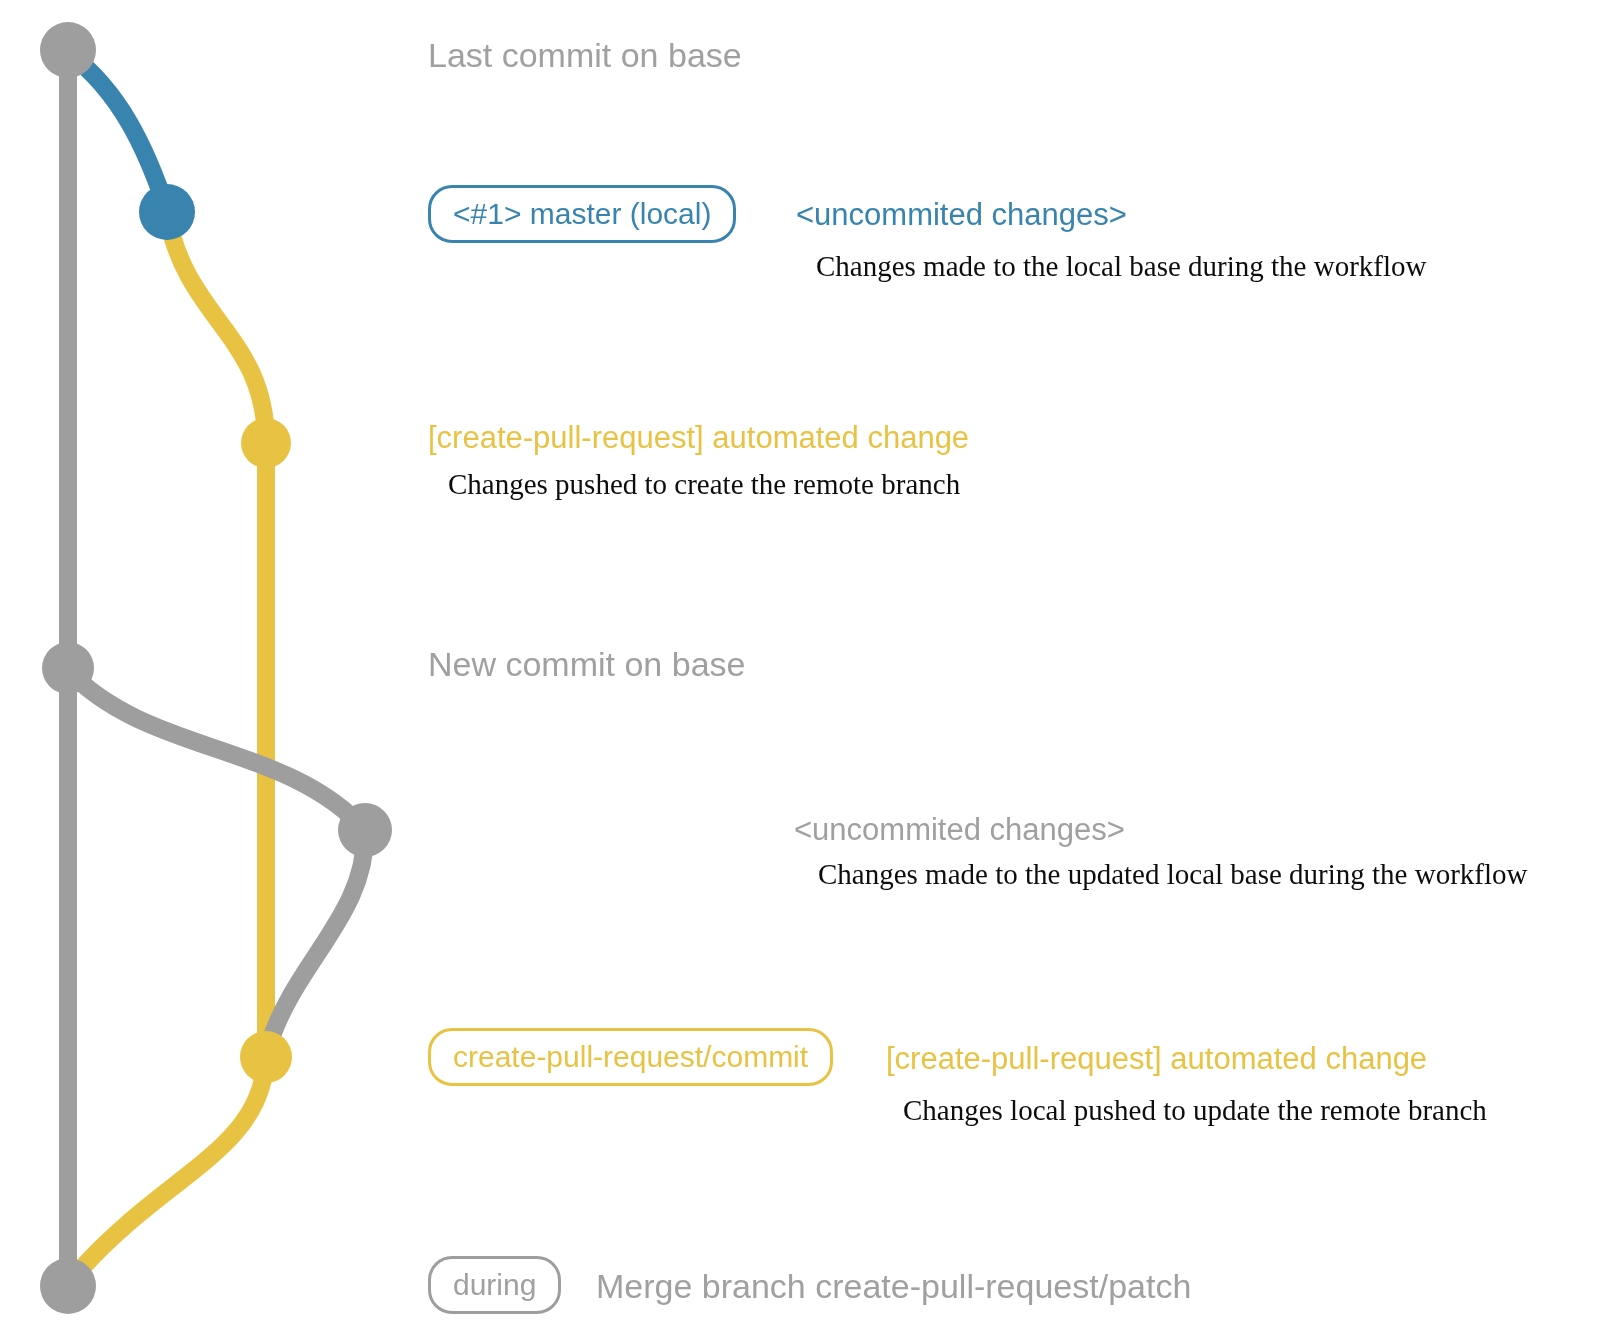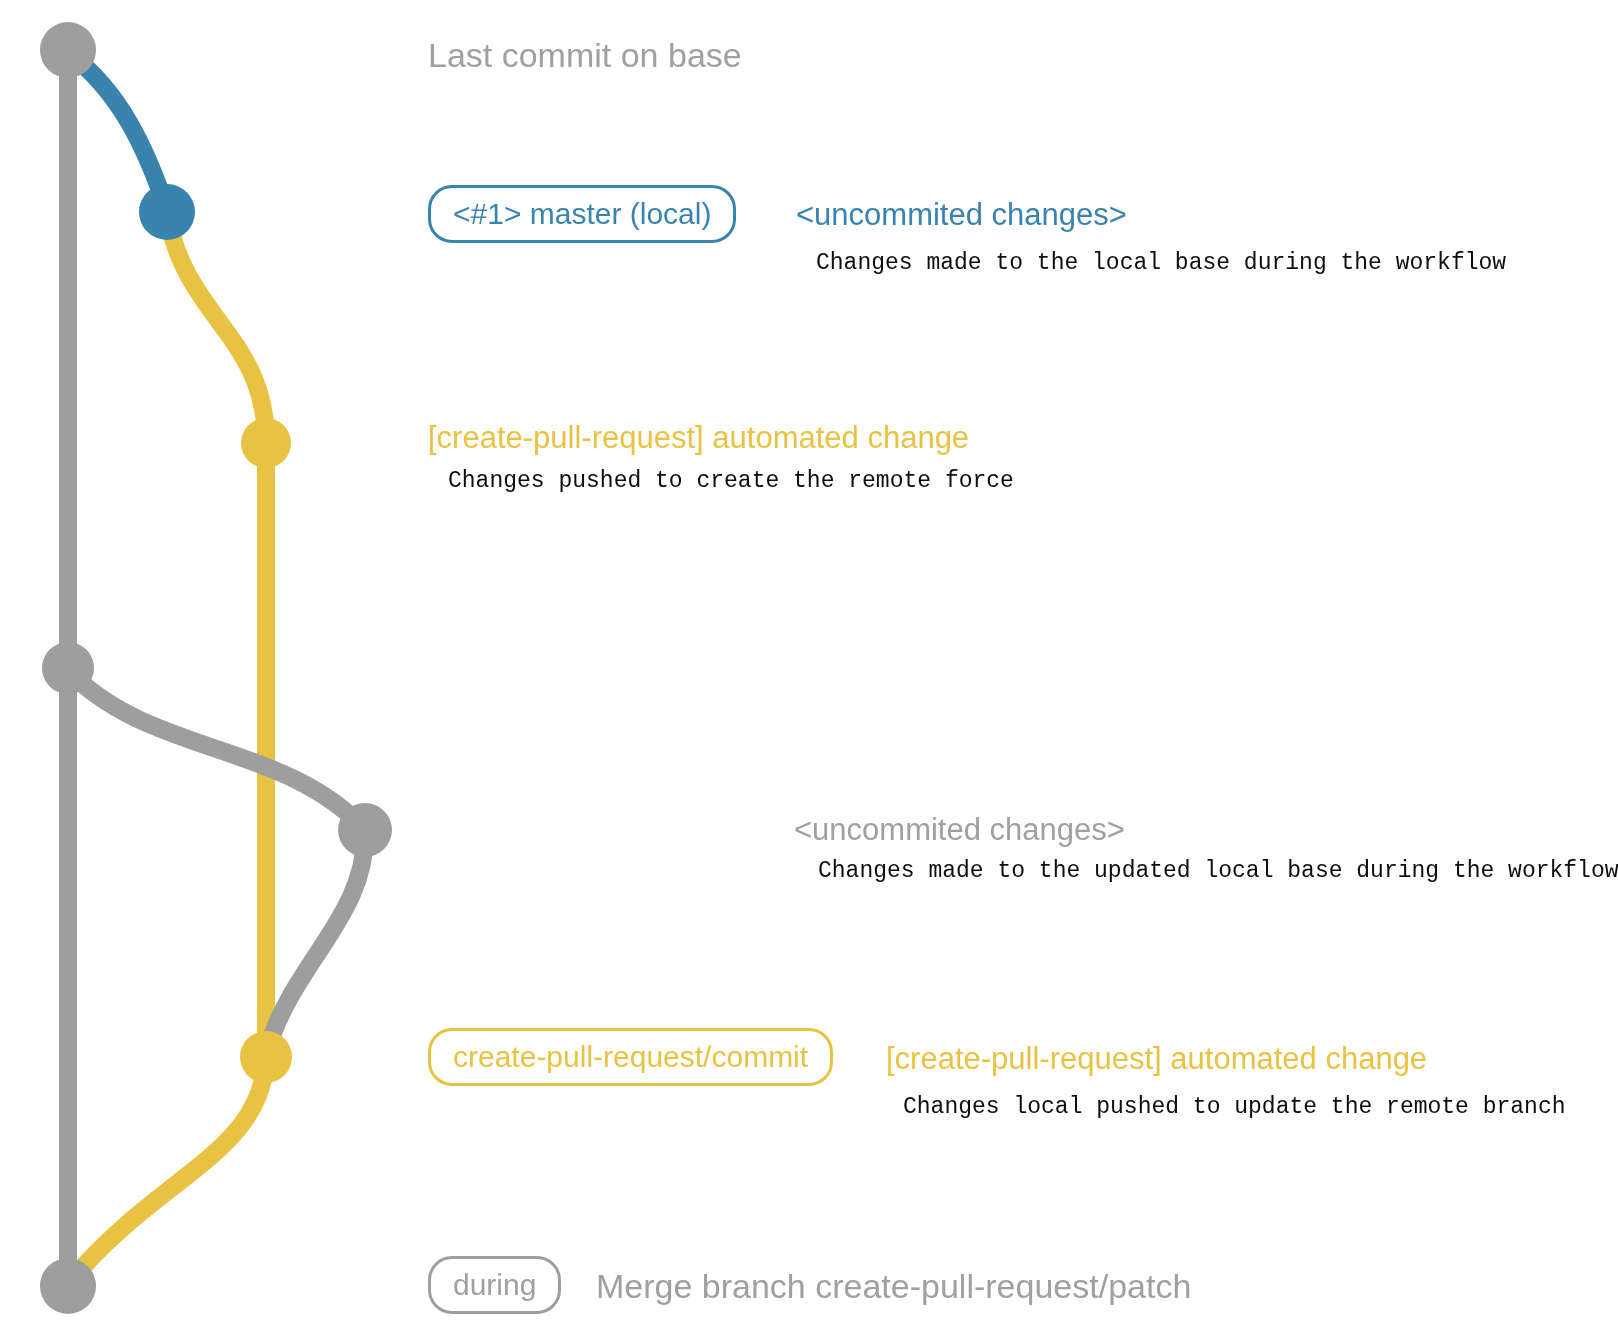--- a/index.html
+++ b/index.html
@@ -21,22 +21,22 @@
   .dot-blue   { fill: var(--c-blue); }
   .dot-yellow { fill: var(--c-yellow); }
 
   .lbl { position: absolute; white-space: nowrap; line-height: 1.15; }
   .big   { font-size: 34px; color: var(--c-graytext); }
   .title { font-size: 31px; }
   .blue-t   { color: var(--c-blue); }
   .yellow-t { color: var(--c-yellow); }
   .gray-t   { color: var(--c-graytext); }
   .serif {
-    font-family: Liberation Mono, monospace;
-    font-size: 23px;
+    font-family: Liberation Serif, serif;
+    font-size: 29px;
     color: var(--c-dark);
   }
   .badge {
     position: absolute;
     display: inline-flex;
     align-items: center;
     height: 58px;
     padding: 0 22px;
     border: 3px solid;
     border-radius: 24px;
@@ -77,22 +77,23 @@
     <circle class="dot-yellow" cx="238" cy="1057" r="26"></circle>
   </svg>
 
   <div class="lbl big" style="left:400px; top:36px">Last commit on base</div>
 
   <div class="badge blue-b" style="left:400px; top:185px">&lt;#1&gt; master (local)</div>
   <div class="lbl title blue-t" style="left:768px; top:197px">&lt;uncommited changes&gt;</div>
   <div class="lbl serif" style="left:788px; top:250px">Changes made to the local base during the workflow</div>
 
   <div class="lbl title yellow-t" style="left:400px; top:420px">[create-pull-request] automated change</div>
-  <div class="lbl serif" style="left:420px; top:468px">Changes pushed to create the remote force</div>
+  <div class="lbl serif" style="left:420px; top:468px">Changes pushed to create the remote branch</div>
 
+  <div class="lbl big" style="left:400px; top:645px">New commit on base</div>
 
   <div class="lbl title gray-t" style="left:766px; top:812px">&lt;uncommited changes&gt;</div>
   <div class="lbl serif" style="left:790px; top:858px">Changes made to the updated local base during the workflow</div>
 
   <div class="badge yellow-b" style="left:400px; top:1028px">create-pull-request/commit</div>
   <div class="lbl title yellow-t" style="left:858px; top:1041px">[create-pull-request] automated change</div>
   <div class="lbl serif" style="left:875px; top:1094px">Changes local pushed to update the remote branch</div>
 
   <div class="badge gray-b" style="left:400px; top:1256px">during</div>
   <div class="lbl big" style="left:568px; top:1267px">Merge branch create-pull-request/patch</div>

